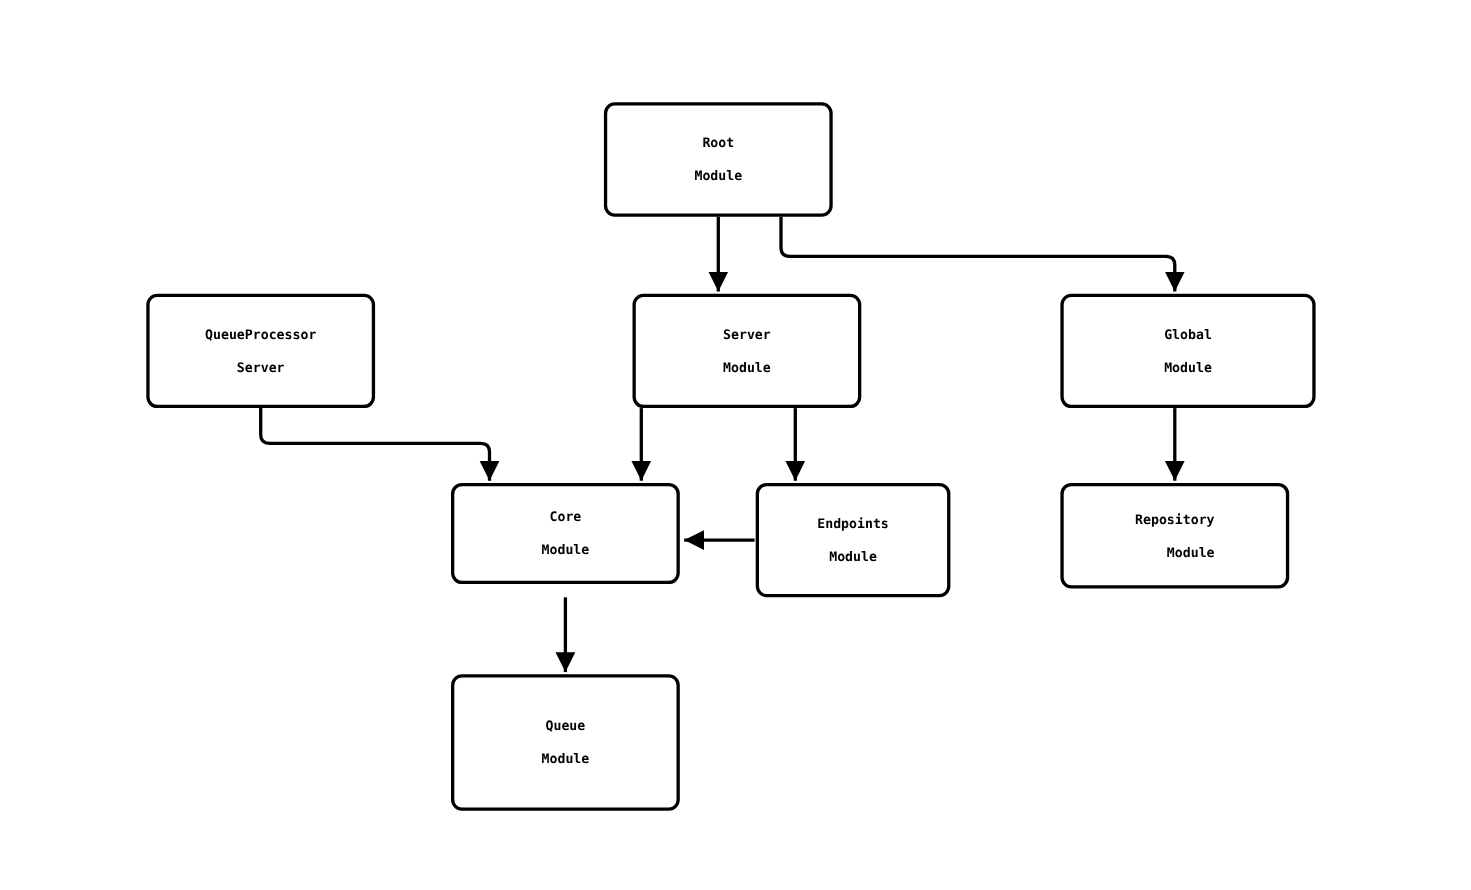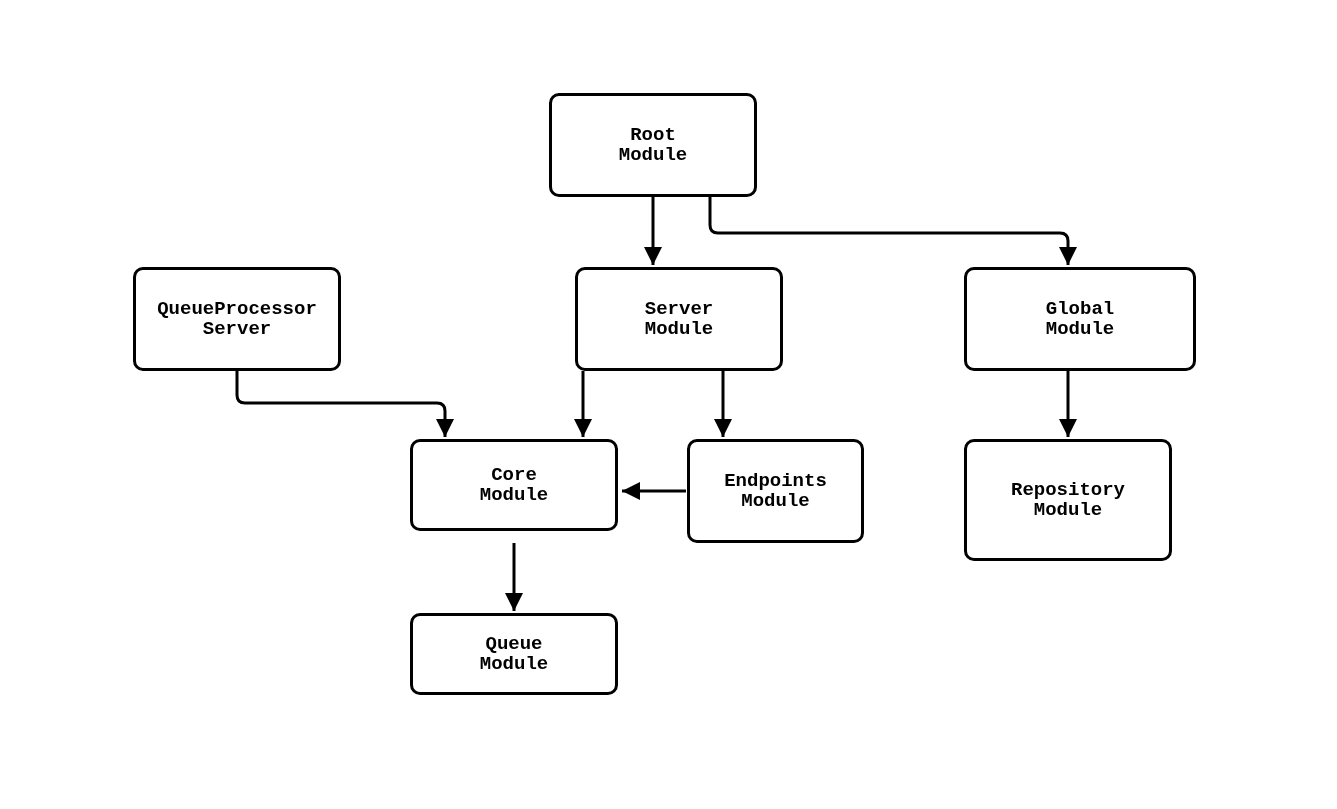--- a/index.html
+++ b/index.html
@@ -33,26 +33,25 @@
     background: var(--node-fill, #ffffff);
     border: 3px solid var(--node-border, #000000);
     border-radius: 10px;
     display: flex;
     align-items: center;
     justify-content: center;
     text-align: center;
   }
   .node-label {
     font-weight: bold;
-    font-size: 19px;
-    line-height: 20px;
+    font-size: 12px;
+    line-height: 30px;
     color: var(--text-color, #000000);
     white-space: pre-line;
     letter-spacing: 0;
-    font-family: Liberation Mono, monospace;
   }
 </style>
 </head>
 <body>
 
 <div class="stage">
   <svg id="edges-layer" class="edges" xmlns="http://www.w3.org/2000/svg" viewBox="0 0 1337 809" width="1337" height="809">
       <defs>
         <marker id="arrowhead" viewBox="0 0 10 10" refX="10" refY="5" markerUnits="userSpaceOnUse" markerWidth="18" markerHeight="30" orient="auto">
           <path d="M 0 0 L 10 5 L 0 10 Z" fill="#000000"></path>
@@ -85,21 +84,21 @@
 Module</span>
     </div>
     <div class="node" style="left: 410px; top: 439px; width: 208px; height: 92px; border-width: 3px; border-radius: 10px;">
       <span class="node-label">Core
 Module</span>
     </div>
     <div class="node" style="left: 687px; top: 439px; width: 177px; height: 104px; border-width: 3px; border-radius: 10px;">
       <span class="node-label">Endpoints
 Module</span>
     </div>
-    <div class="node" style="left: 964px; top: 439px; width: 208px; height: 122px; border-width: 3px; border-radius: 10px;">
+    <div class="node" style="left: 964px; top: 439px; width: 208px; height: 96px; border-width: 3px; border-radius: 10px; text-align: right;">
       <span class="node-label">Repository
 Module</span>
     </div>
-    <div class="node" style="left: 410px; top: 613px; width: 208px; height: 82px; border-width: 3px; border-radius: 10px;">
+    <div class="node" style="left: 410px; top: 613px; width: 208px; height: 124px; border-width: 3px; border-radius: 10px;">
       <span class="node-label">Queue
 Module</span>
     </div>
   </div>
 
 </body></html>

